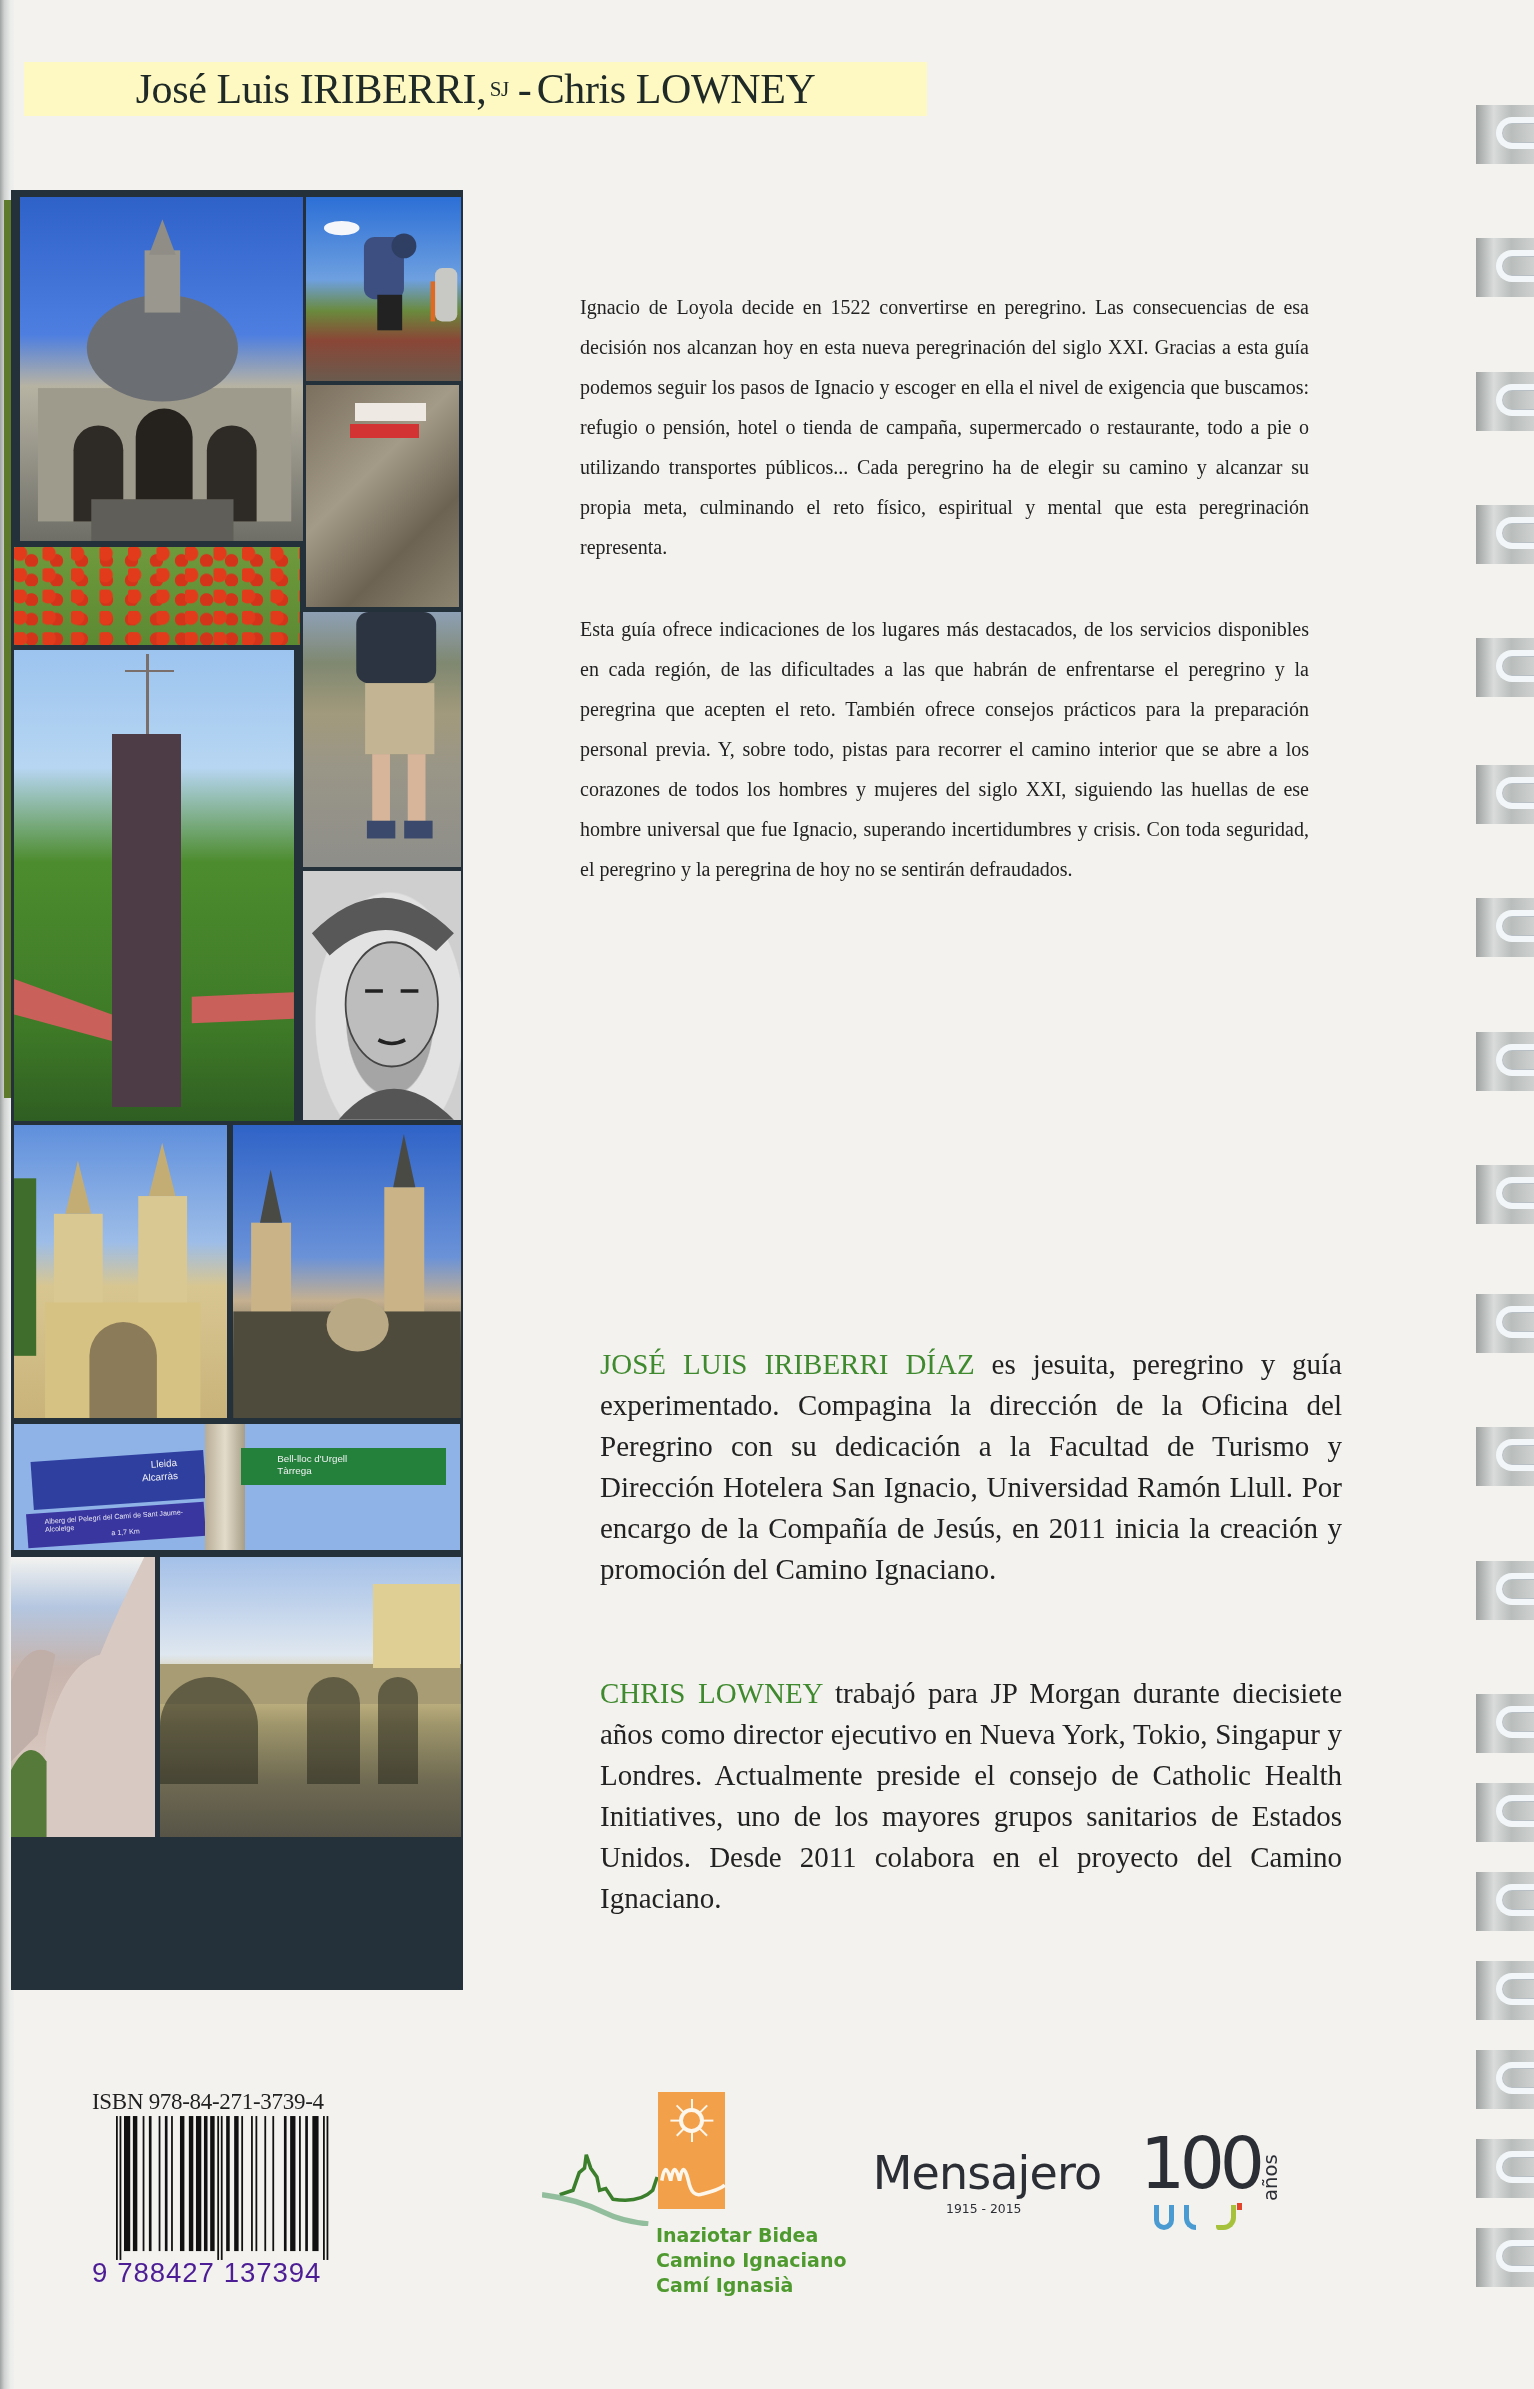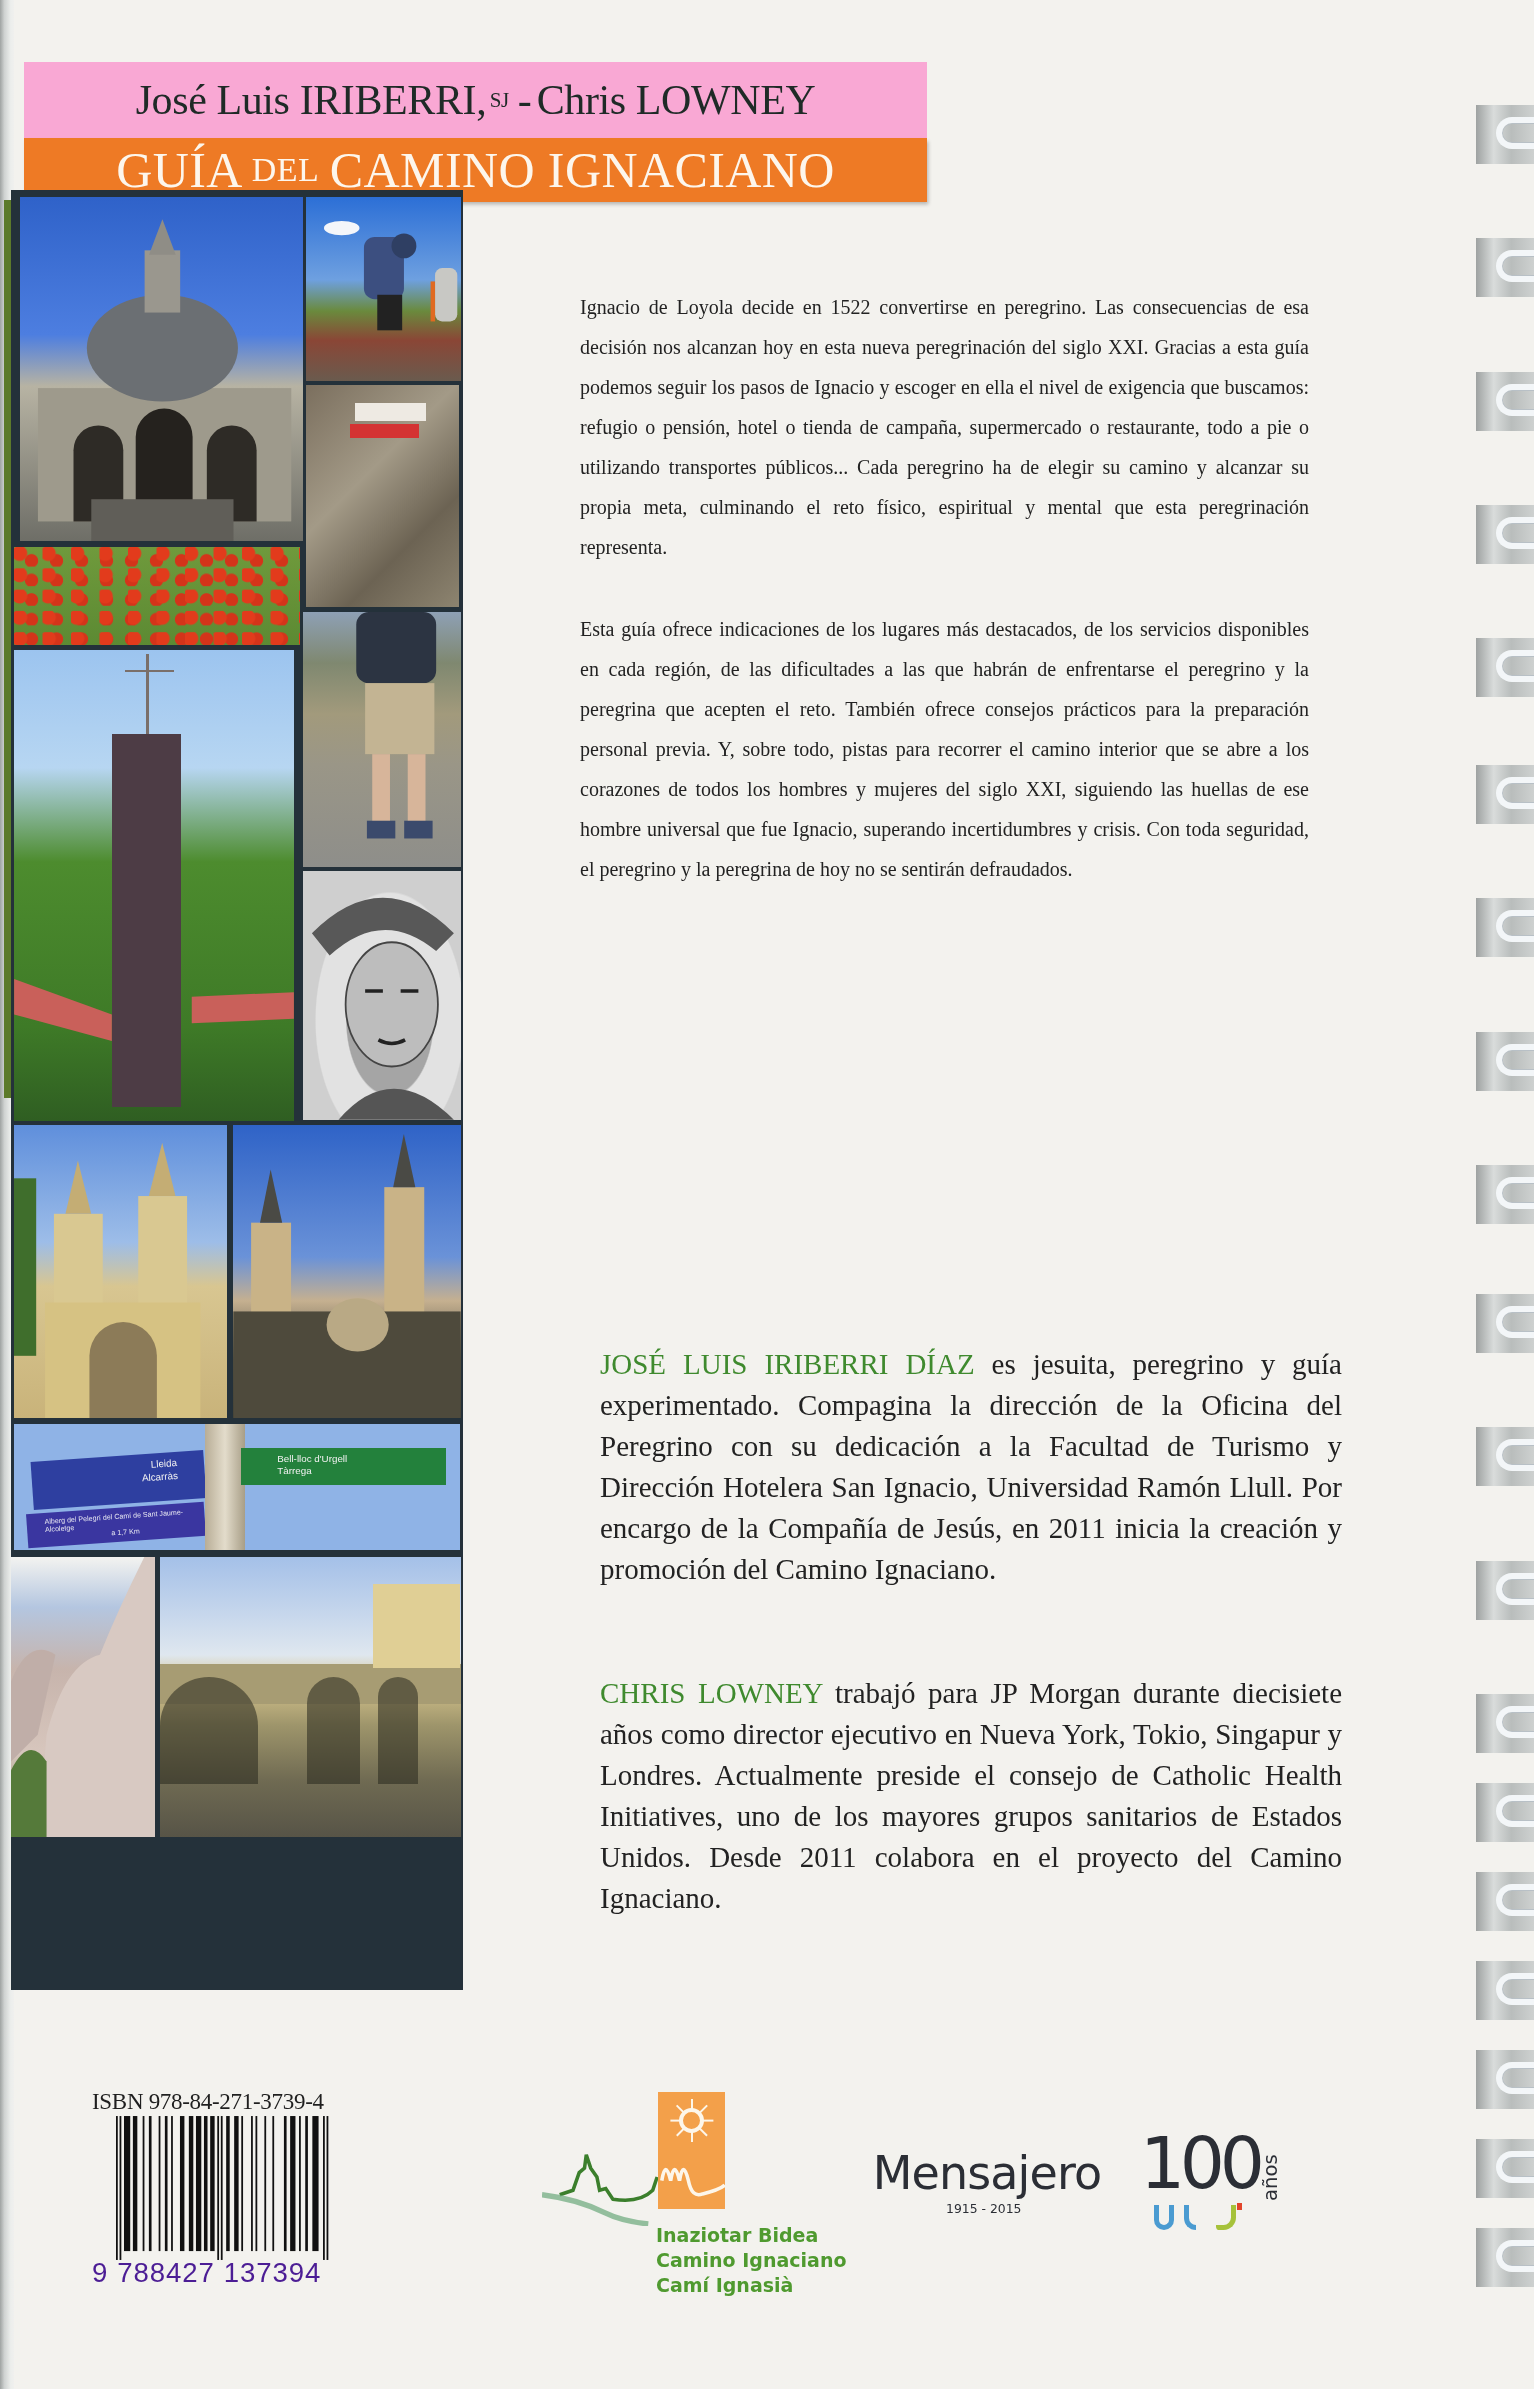--- a/index.html
+++ b/index.html
@@ -10,21 +10,21 @@
     color: #1e1d1c;
   }
   
   .edge-strip { position: absolute; left: 0; top: 0; width: 14.2px; height: 2389px;
     background: linear-gradient(to right, #9fa3a2 0, #cfd2d1 4.4px, #eceeec 10.7px, #f0f0ee 14.2px); }
   .edge-green { position: absolute; left: 4.4px; top: 200px; width: 9px; height: 898px; background: #5c7a2a; }
 
   
   .banner { position: absolute; left: 24px; top: 62px; width: 903px; }
   .banner-authors {
-    height: 76px; background: #f9a8d4; display: flex; align-items: center; justify-content: center;
+    height: 54px; background: #fef9c3; display: flex; align-items: center; justify-content: center;
     font-size: 42px; color: #1f2a27; letter-spacing: -0.4px;
   }
   .banner-authors .sj { font-size: 21px; margin: 0 3.6px; }
   .banner-title {
     height: 64px; background: #ee7a25; display: flex; align-items: center; justify-content: center;
     color: #fdf6ec; font-size: 50px; letter-spacing: 0.4px;
     box-shadow: 1.8px 2.7px 3.6px rgba(0,0,0,0.25);
   }
   .banner-title .small { font-size: 34px; margin: 0 10.7px 0 9px; }
 
@@ -113,25 +113,20 @@
 <div class="edge-strip"></div>
 <div class="edge-green"></div>
 
 <div class="banner">
   <div class="banner-authors">
     <span>José Luis IRIBERRI,</span>
     <span class="sj">SJ</span>
     <span style="margin:0 5.3px">-</span>
     <span>Chris LOWNEY</span>
   </div>
-  <div class="banner-title">
-    <span>GUÍA</span>
-    <span class="small">DEL</span>
-    <span>CAMINO IGNACIANO</span>
-  </div>
 </div>
 
 <div class="collage">
   <div class="photo p-loyola">
     <svg width="283" height="344" viewBox="0 0 318 387">
       <rect x="20" y="215" width="285" height="150" fill="#9e9a8c"></rect>
       <ellipse cx="160" cy="170" rx="85" ry="60" fill="#6b6f73"></ellipse>
       <rect x="140" y="60" width="40" height="70" fill="#9a978e"></rect>
       <polygon points="160,25 145,65 175,65" fill="#8f8d86"></polygon>
       <path d="M60 365 v-80 a28 28 0 0 1 56 0 v80z" fill="#2e2b26"></path>

